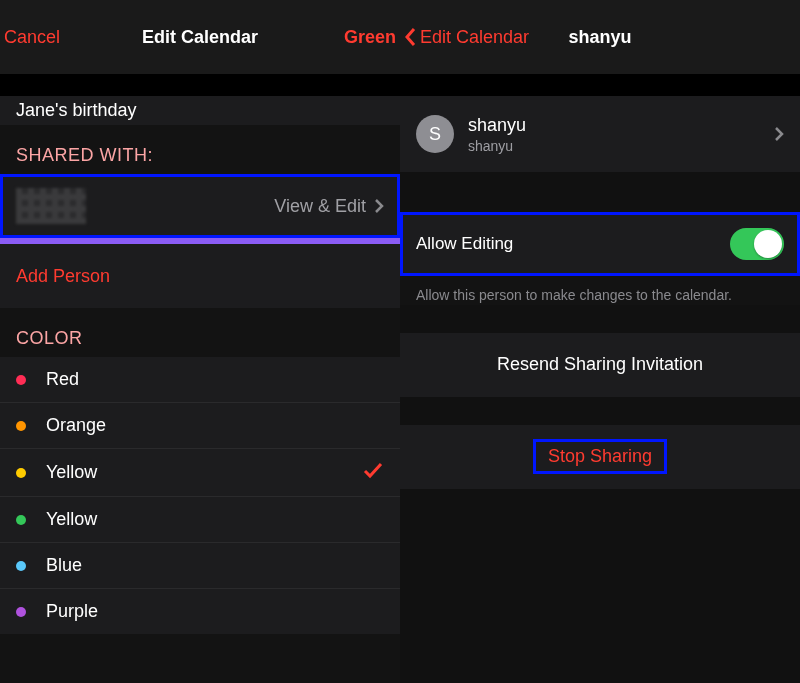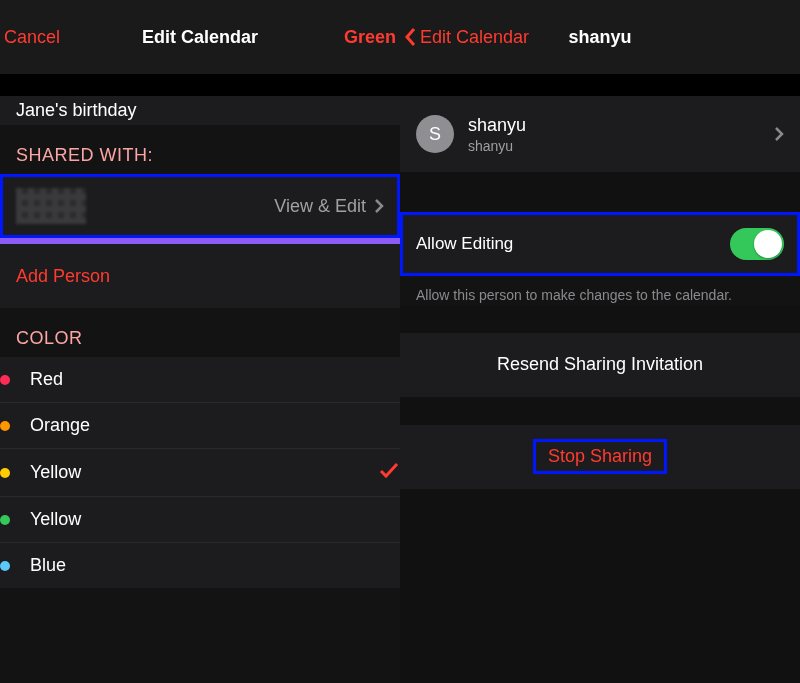--- a/index.html
+++ b/index.html
@@ -108,21 +108,21 @@
   
   .hl-blue {
     outline: 3px solid #0016ff;
     outline-offset: -3px;
   }
   
   .color-row {
     display: flex;
     align-items: center;
     background: #1c1c1e;
-    padding: 12px 0;
+    padding: 12px 16px;
     font-size: 18px;
     border-top: 1px solid #2a2a2c;
   }
   .color-row:first-child { border-top: none; }
   .swatch {
     width: 10px; height: 10px;
     border-radius: 50%;
     margin-right: 20px;
     flex: 0 0 auto;
   }
@@ -241,20 +241,24 @@
             </svg>
         </span>
       </div>
       <div class="color-row">
         <span class="swatch sw-green"></span>
         <span>Yellow</span>
       </div>
       <div class="color-row">
         <span class="swatch sw-blue"></span>
         <span>Blue</span>
+      </div>
+      <div class="color-row">
+        <span class="swatch sw-purple"></span>
+        <span>Purple</span>
       </div>
     </div>
   </div>
 
   <div class="pane">
     <div class="navbar">
       <span class="nav-back">
         <svg width="12" height="20" viewBox="0 0 12 20">
             <path d="M10 2 L3 10 L10 18" stroke="#ff3b30" stroke-width="3" fill="none"></path>
           </svg>

